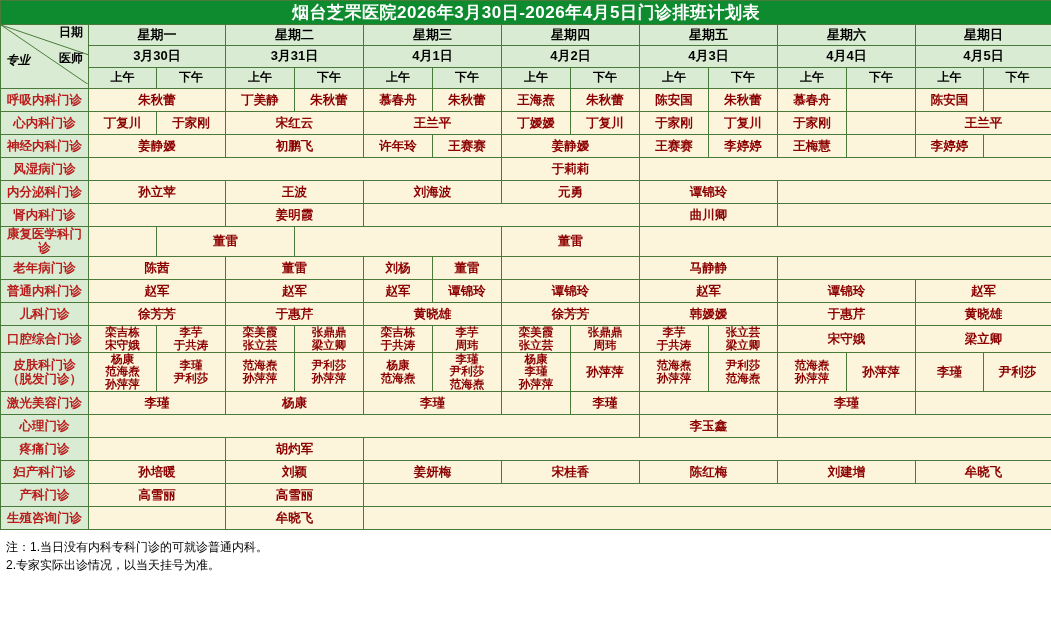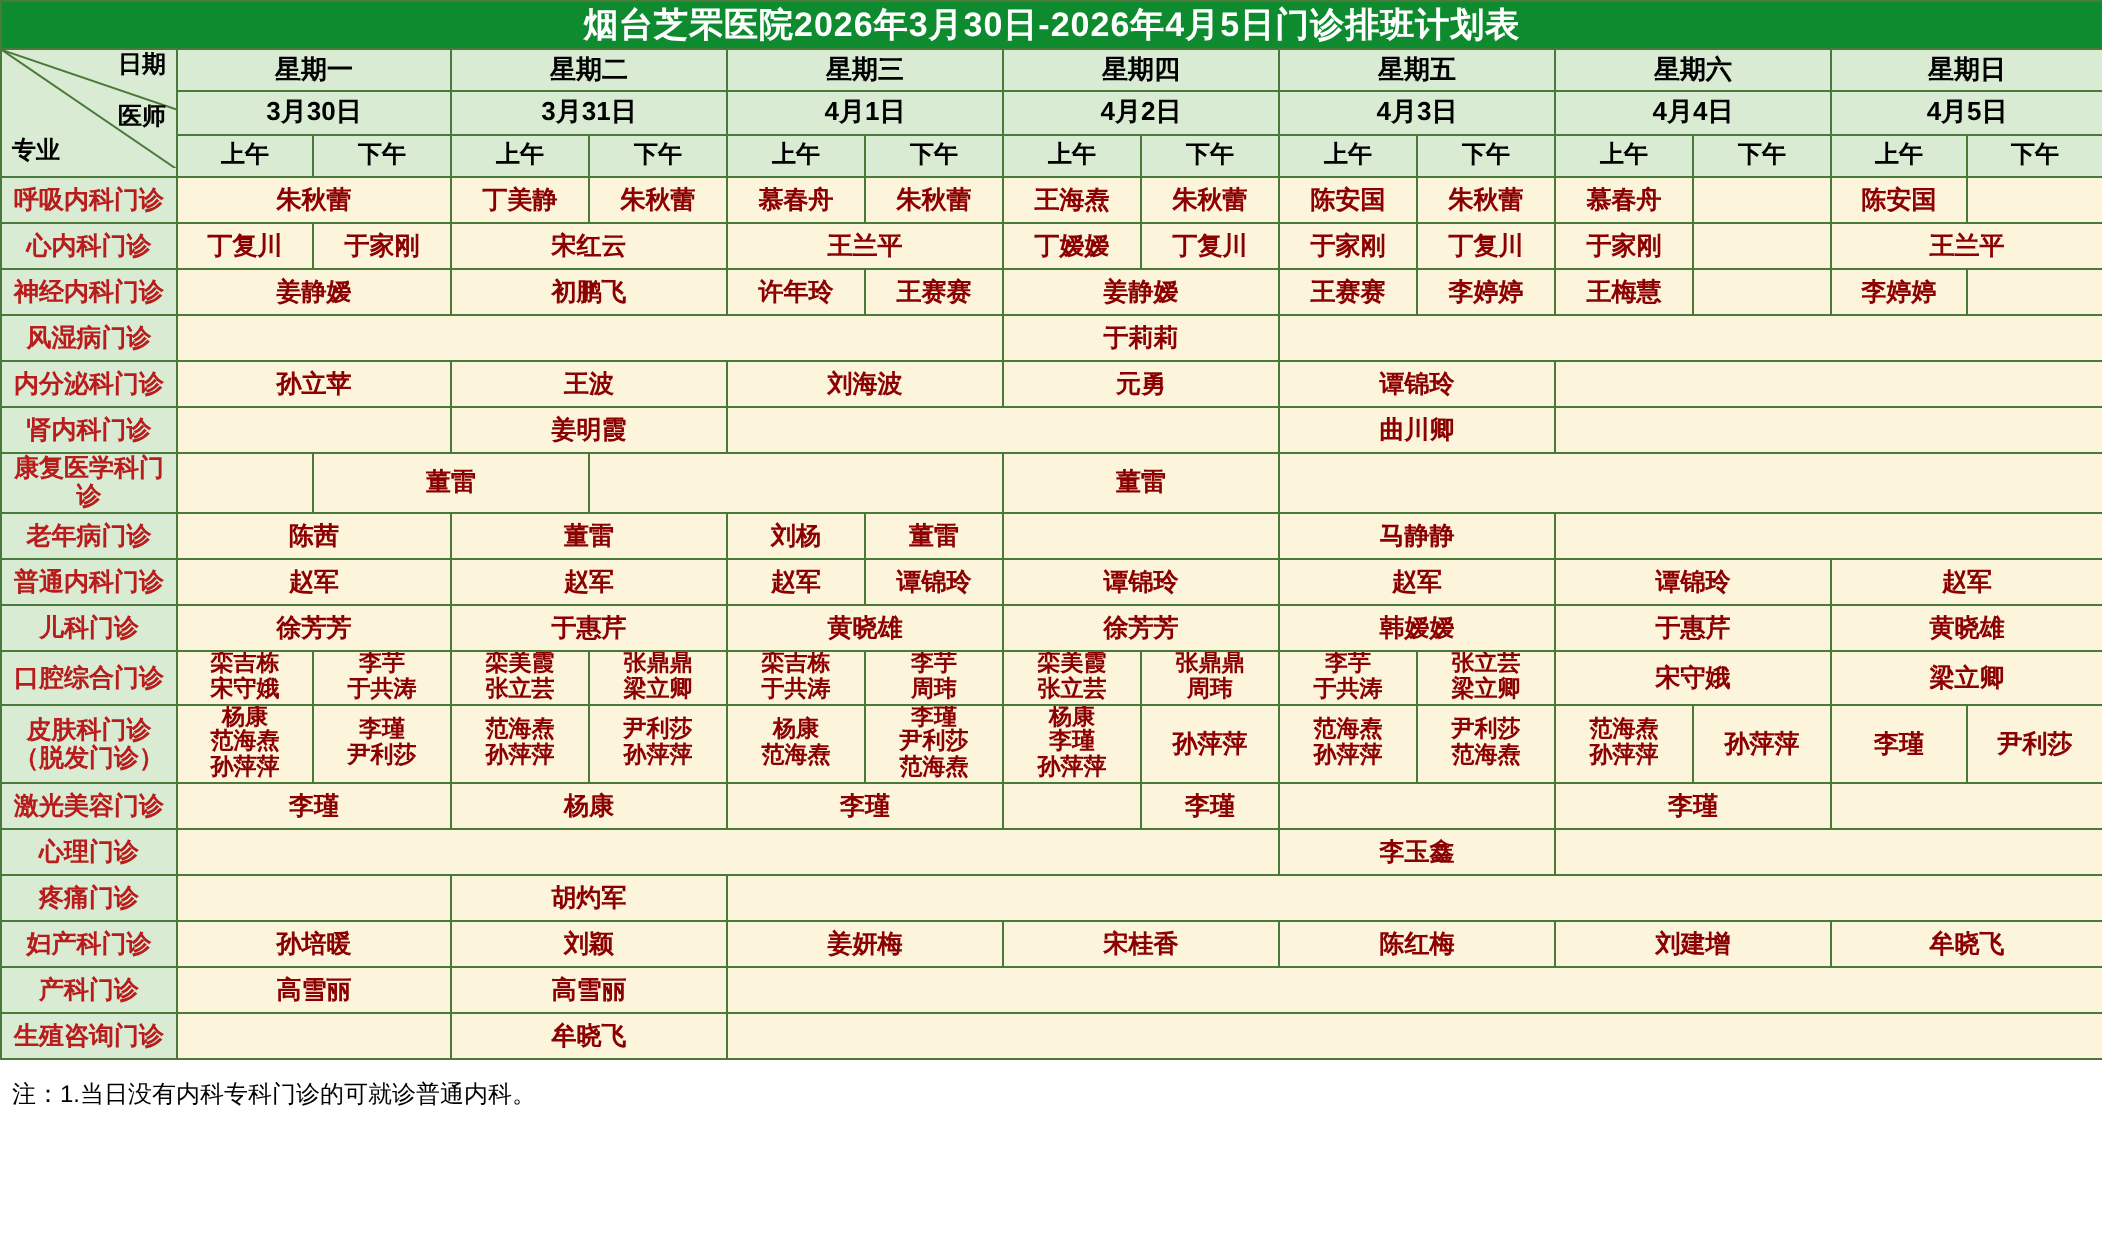--- a/index.html
+++ b/index.html
@@ -103,21 +103,21 @@
     </tr>
     <tr>
       <td rowspan="3" class="corner">
         <div class="corner2" style="position:relative;height:100%;">
           <svg class="dl" viewBox="0 0 88 60" preserveAspectRatio="none">
             <line x1="0" y1="0" x2="88" y2="30" stroke="#4a7a3a" stroke-width="1"></line>
             <line x1="0" y1="0" x2="88" y2="60" stroke="#4a7a3a" stroke-width="1"></line>
           </svg>
           <div style="position:absolute;right:5px;top:1px;">日期</div>
           <div style="position:absolute;right:5px;top:27px;">医师</div>
-          <div style="position:absolute;left:5px;bottom:5px;">专业</div>
+          <div style="position:absolute;left:5px;bottom:20px;font-style:italic;">专业</div>
         </div>
       </td>
       <td class="hdr hdr-day" colspan="2">星期一</td>
       <td class="hdr hdr-day" colspan="2">星期二</td>
       <td class="hdr hdr-day" colspan="2">星期三</td>
       <td class="hdr hdr-day" colspan="2">星期四</td>
       <td class="hdr hdr-day" colspan="2">星期五</td>
       <td class="hdr hdr-day" colspan="2">星期六</td>
       <td class="hdr hdr-day" colspan="2">星期日</td>
     </tr>
@@ -393,13 +393,14 @@
         <td class="rowlabel">生殖咨询门诊</td>
         <td class="cell empty" colspan="2"></td>
         <td class="cell" colspan="2">牟晓飞</td>
         <td class="cell empty" colspan="10"></td>
       </tr>
     </tbody>
 </table>
 
 <div class="notes-wrap">
   <div>注：1.当日没有内科专科门诊的可就诊普通内科。</div>
+  <div>2.专家实际出诊情况，以当天挂号为准。</div>
 </div>
 
 </body></html>

